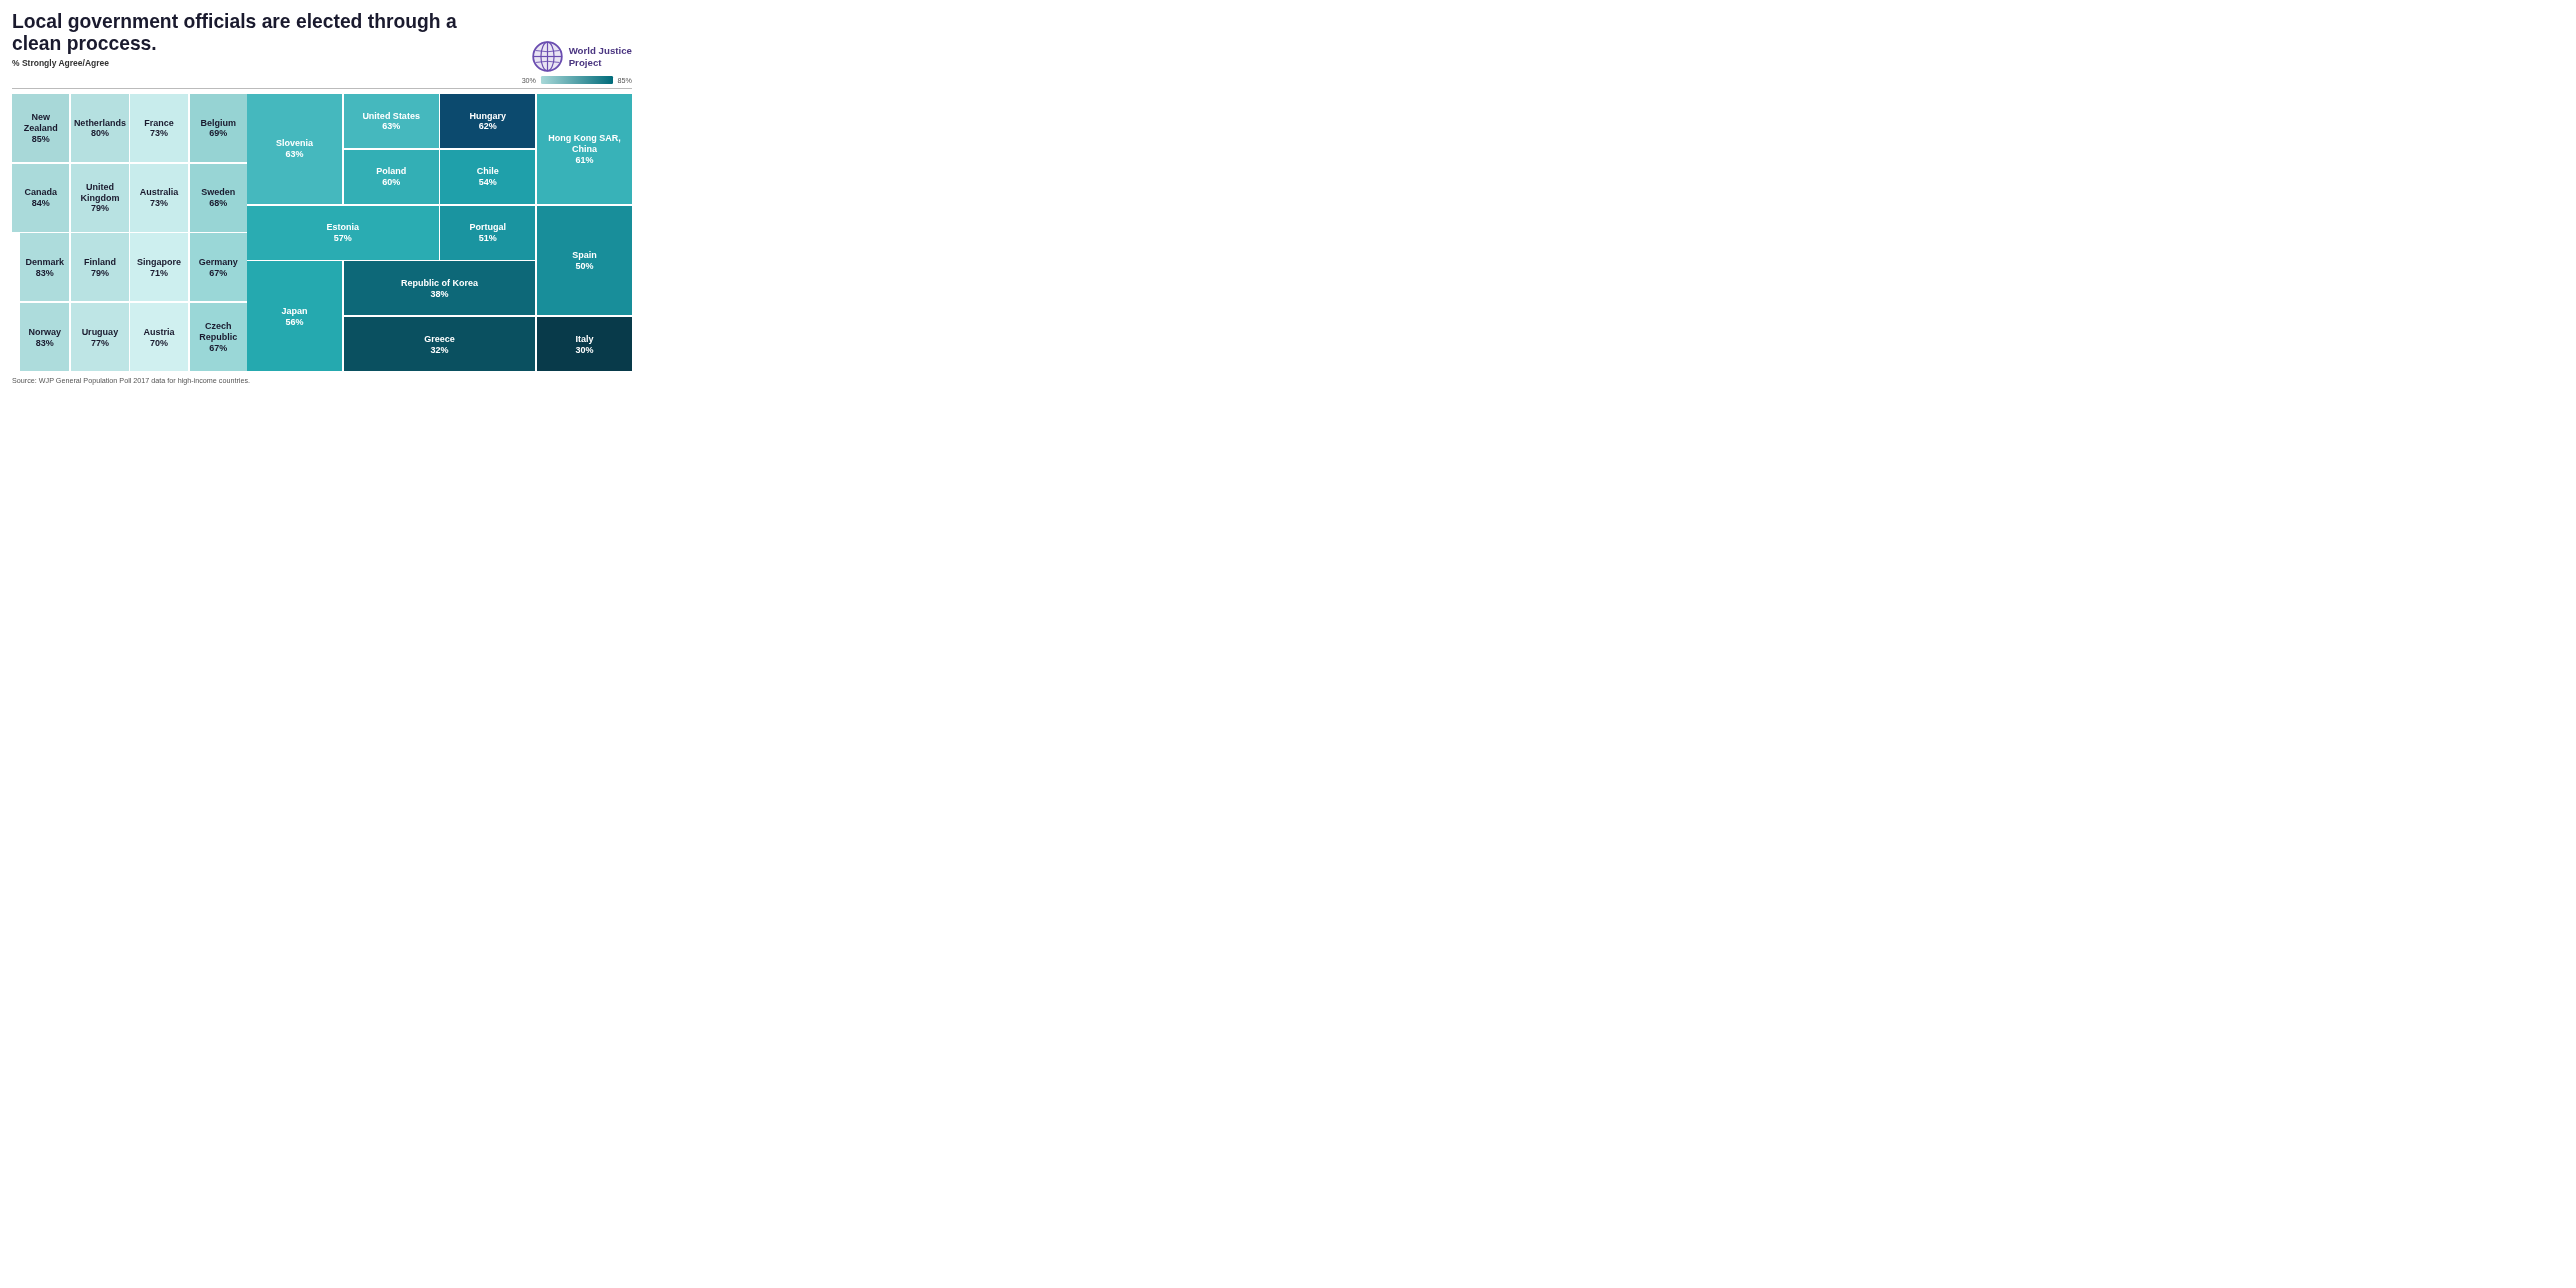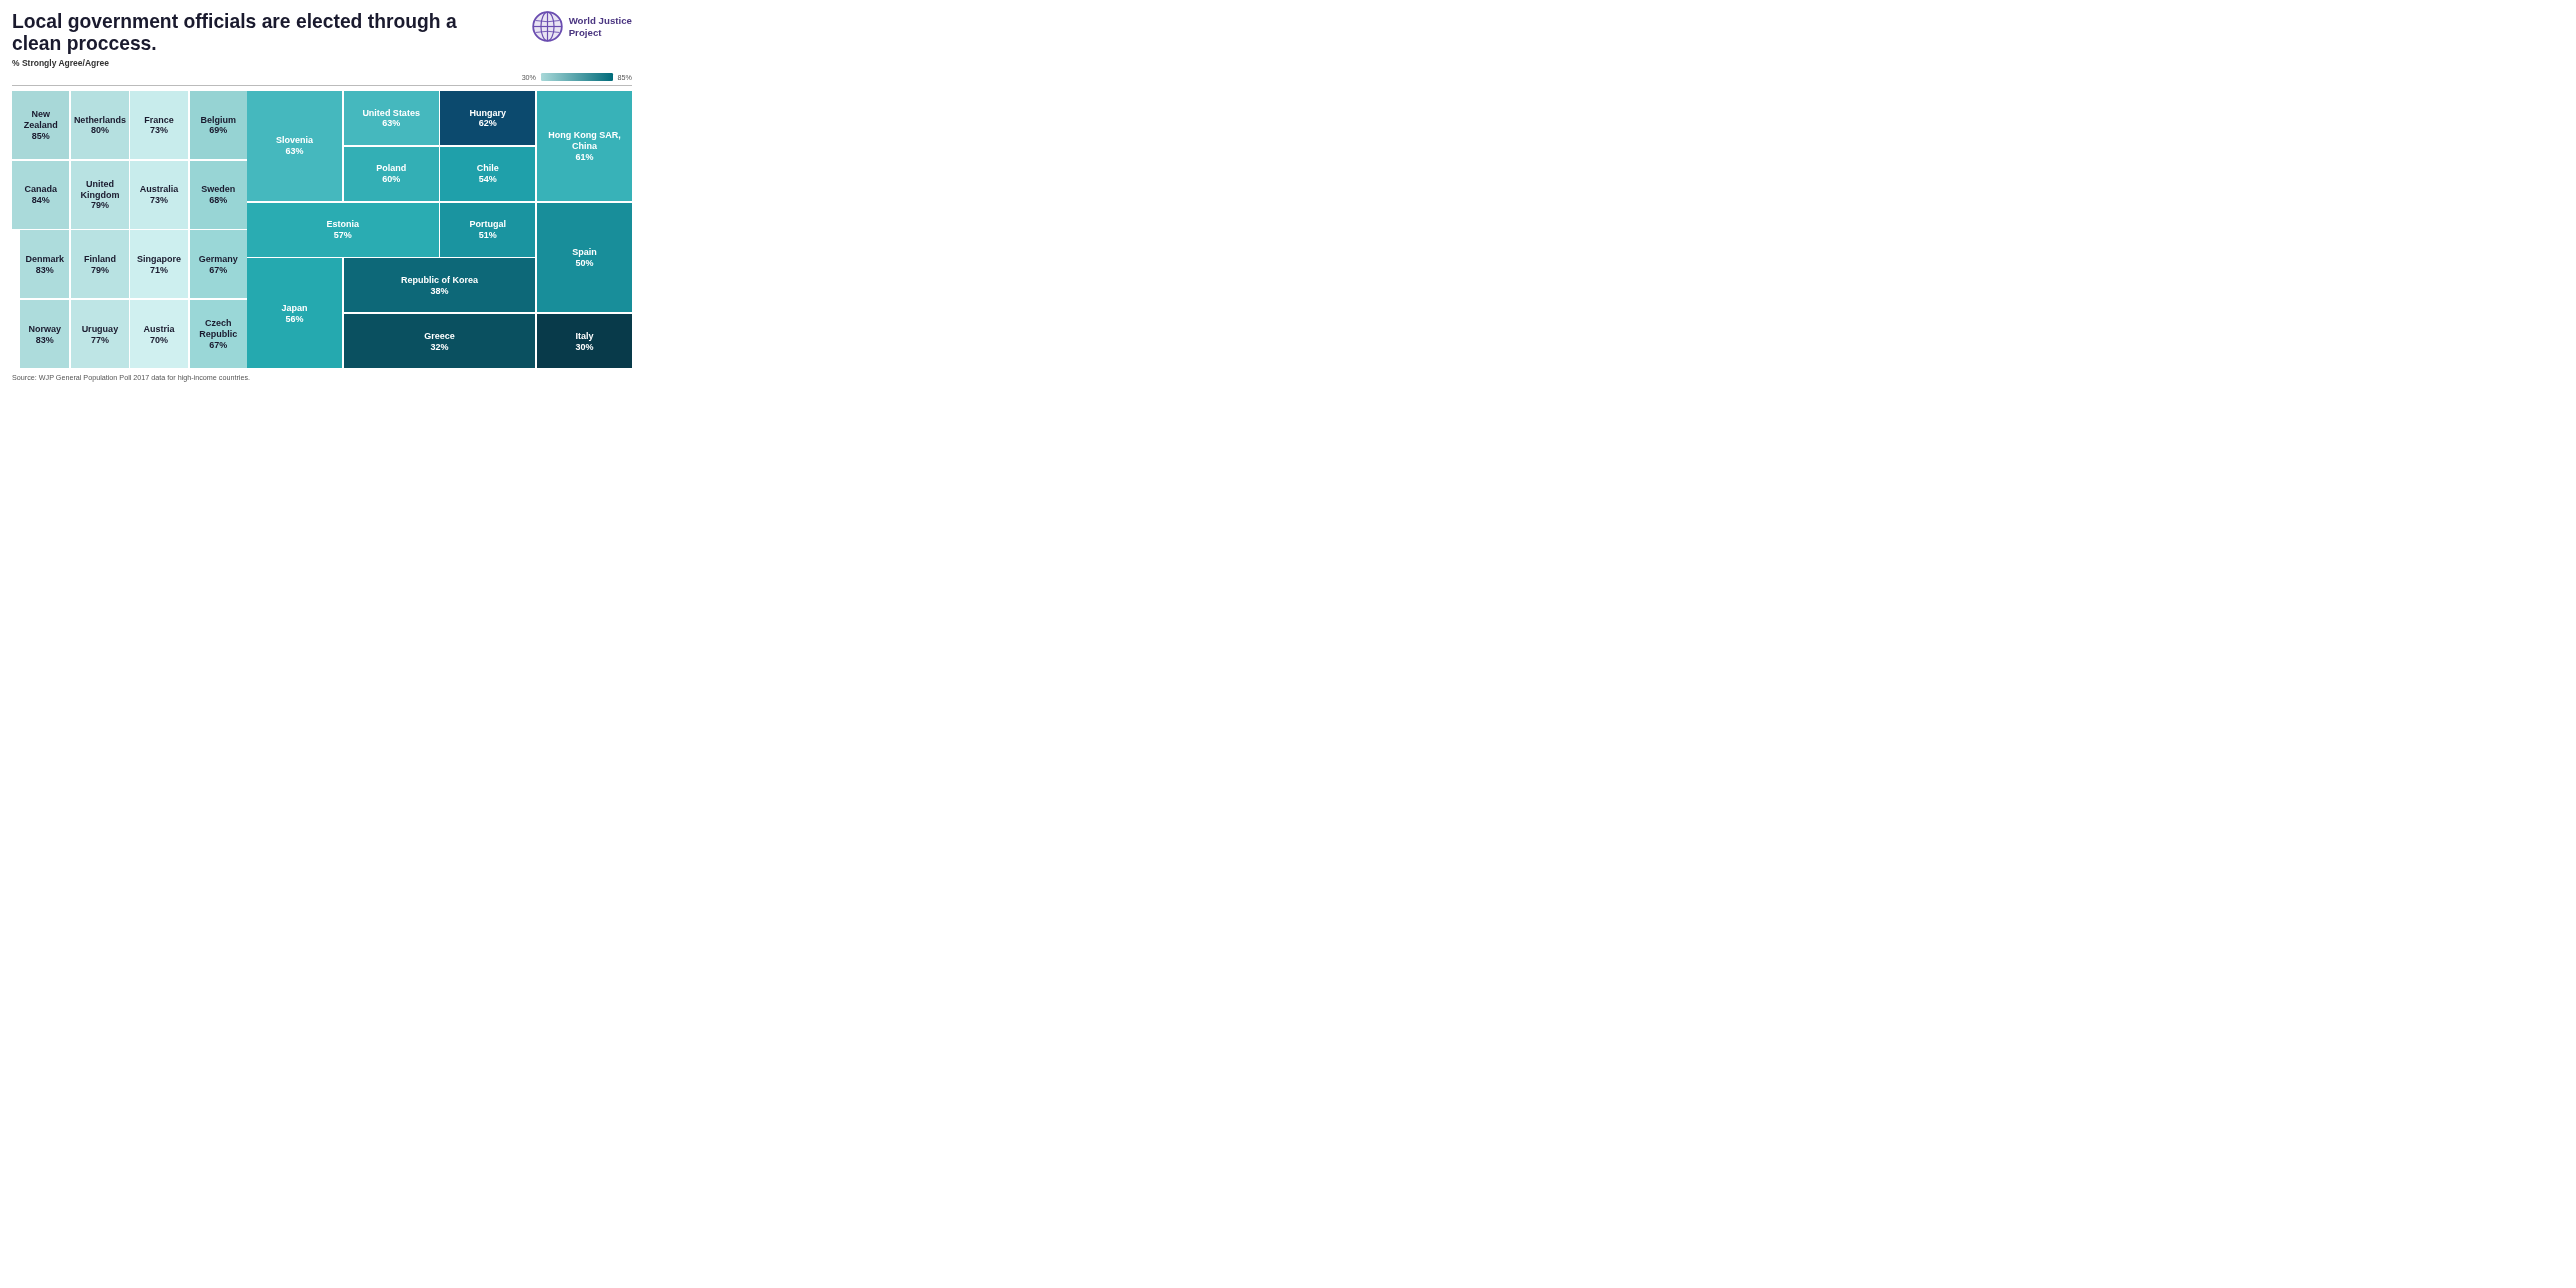--- a/index.html
+++ b/index.html
@@ -35,20 +35,21 @@
       color: #333;
       font-weight: 700;
       margin-bottom: 1.2px;
     }
     .logo-block {
       display: flex;
       align-items: center;
       gap: 6px;
       min-width: 121px;
       justify-content: flex-end;
+      margin-top: 30px;
     }
     .logo-icon {
       width: 31px;
       height: 31px;
     }
     .logo-text {
       font-size: 9.7px;
       font-weight: 700;
       color: #4a3580;
       line-height: 1.2;

